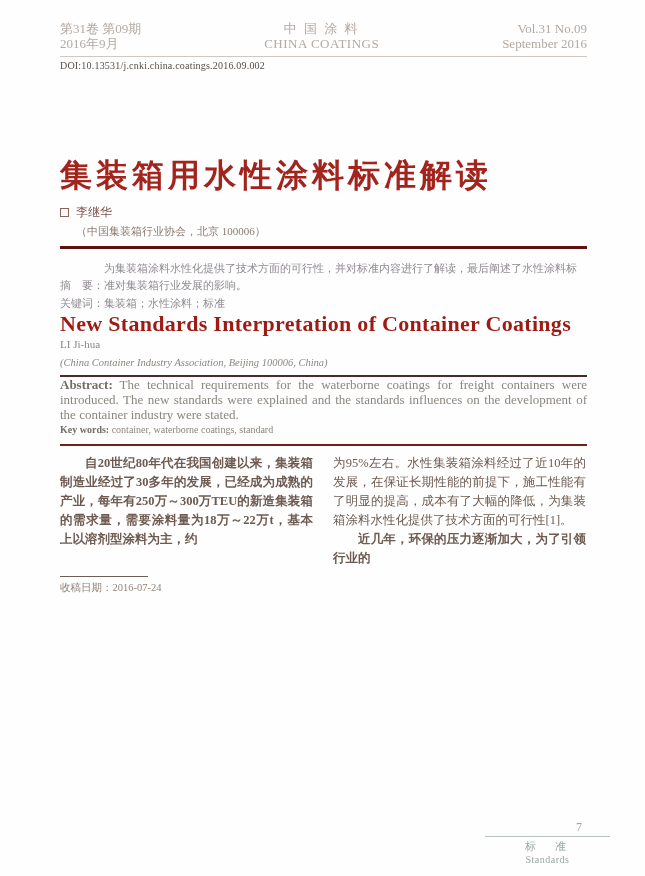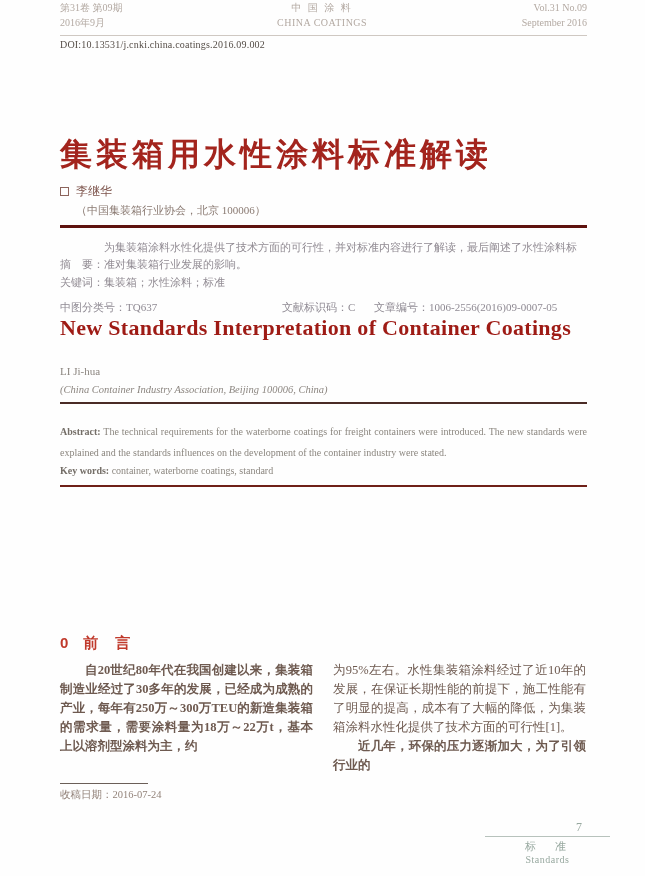--- a/index.html
+++ b/index.html
@@ -6,22 +6,22 @@
   html,body { background:#ffffff; }
   .page {
     position:relative; width:645px; height:876px; background:#fefefe;
     font-family:"Liberation Serif","DejaVu Serif",serif; overflow:hidden;
   }
   .content { position:absolute; left:60px; right:58px; top:0; }
 
   
   .journal-header {
     display:flex; justify-content:space-between; align-items:flex-start;
-    padding-bottom:5px; border-bottom:1px solid #cfc8c2;
-    color:#b3a9a2; font-size:10px; line-height:15px;
+    padding-top:21px; padding-bottom:5px; border-bottom:1px solid #cfc8c2;
+    color:#b3a9a2; font-size:13px; line-height:15px;
   }
   .jh-left { text-align:left; }
   .jh-center { text-align:center; letter-spacing:2px; }
   .jh-center .en { letter-spacing:0.5px; }
   .jh-right { text-align:right; }
   .doi-line { margin-top:3px; font-size:10px; color:#554d47; letter-spacing:0.2px; }
 
   
   .title-cn {
     margin-top:86px; color:#a3241d; font-weight:bold; font-size:32px;
@@ -41,24 +41,24 @@
   .keywords-cn { margin-top:3px; font-size:11px; color:#908a92; }
   .class-row {
     margin-top:10px; display:flex; font-size:11px; color:#8f8a93;
   }
   .class-row .seg1 { width:222px; }
   .class-row .seg2 { width:92px; }
   .class-row .seg3 { flex:1; }
 
   
   .title-en { color:#9e1b15; font-weight:bold; font-size:22px; line-height:26px; letter-spacing:0.3px; }
-  .author-en { margin-top:24px; font-size:11px; color:#8c8680; }
+  .author-en { margin-top:1px; font-size:11px; color:#8c8680; }
   .affil-en { margin-top:7px; font-size:10.5px; font-style:italic; color:#8c8680; }
   .rule-dark { margin-top:7px; height:2px; background:#4a2b26; }
-  .abstract-en { margin-top:17px; font-size:10px; line-height:21px; color:#8b867f; text-align:justify; }
+  .abstract-en { margin-top:0; font-size:13px; line-height:15px; color:#8b867f; text-align:justify; }
   .abstract-en b, .keywords-en b { color:#746e67; }
   .keywords-en { font-size:10px; line-height:15.5px; color:#8b867f; }
   .rule-red { margin-top:6px; height:2px; background:#6f2018; }
 
   
   .section-head {
     margin-top:147px; color:#c0392b; font-weight:bold; font-size:15px;
     font-family:"Liberation Sans","DejaVu Sans",sans-serif; letter-spacing:1px;
   }
   .section-head .num { margin-right:14px; }
@@ -111,42 +111,34 @@
     <div class="affil-cn">（中国集装箱行业协会，北京 100006）</div>
     <div class="rule-thick"></div>
 
     <div class="abstract-cn">
       <span class="lbl">摘　要：</span>
       <span>为集装箱涂料水性化提供了技术方面的可行性，并对标准内容进行了解读，最后阐述了水性涂料标准对集装箱行业发展的影响。</span>
     </div>
     <div class="keywords-cn">
       <span>关键词：</span><span>集装箱；水性涂料；标准</span>
     </div>
-    <div class="class-row">
-      <span class="seg1"><span>中图分类号：</span><span>TQ637</span></span>
-      <span class="seg2"><span>文献标识码：</span><span>C</span></span>
-      <span class="seg3"><span>文章编号：</span><span>1006-2556(2016)09-0007-05</span></span>
-    </div>
 
     <h2 class="title-en">New Standards Interpretation of Container Coatings</h2>
     <div class="author-en">LI Ji-hua</div>
     <div class="affil-en">(China Container Industry Association, Beijing 100006, China)</div>
     <div class="rule-dark"></div>
 
     <div class="abstract-en">
       <b>Abstract:</b><span> The technical requirements for the waterborne coatings for freight containers were introduced. The new standards were explained and the standards influences on the development of the container industry were stated.</span>
     </div>
     <div class="keywords-en">
       <b>Key words:</b><span> container, waterborne coatings, standard</span>
     </div>
     <div class="rule-red"></div>
 
-    <div class="section-head">
-      <span class="num">0</span><span>前　言</span>
-    </div>
     <div class="columns">
       <div class="col">
         <p class="indent">自20世纪80年代在我国创建以来，集装箱制造业经过了30多年的发展，已经成为成熟的产业，每年有250万～300万TEU的新造集装箱的需求量，需要涂料量为18万～22万t，基本上以溶剂型涂料为主，约</p>
       </div>
       <div class="col">
         <p>为95%左右。水性集装箱涂料经过了近10年的发展，在保证长期性能的前提下，施工性能有了明显的提高，成本有了大幅的降低，为集装箱涂料水性化提供了技术方面的可行性[1]。</p>
         <p class="indent">近几年，环保的压力逐渐加大，为了引领行业的</p>
       </div>
     </div>
 

